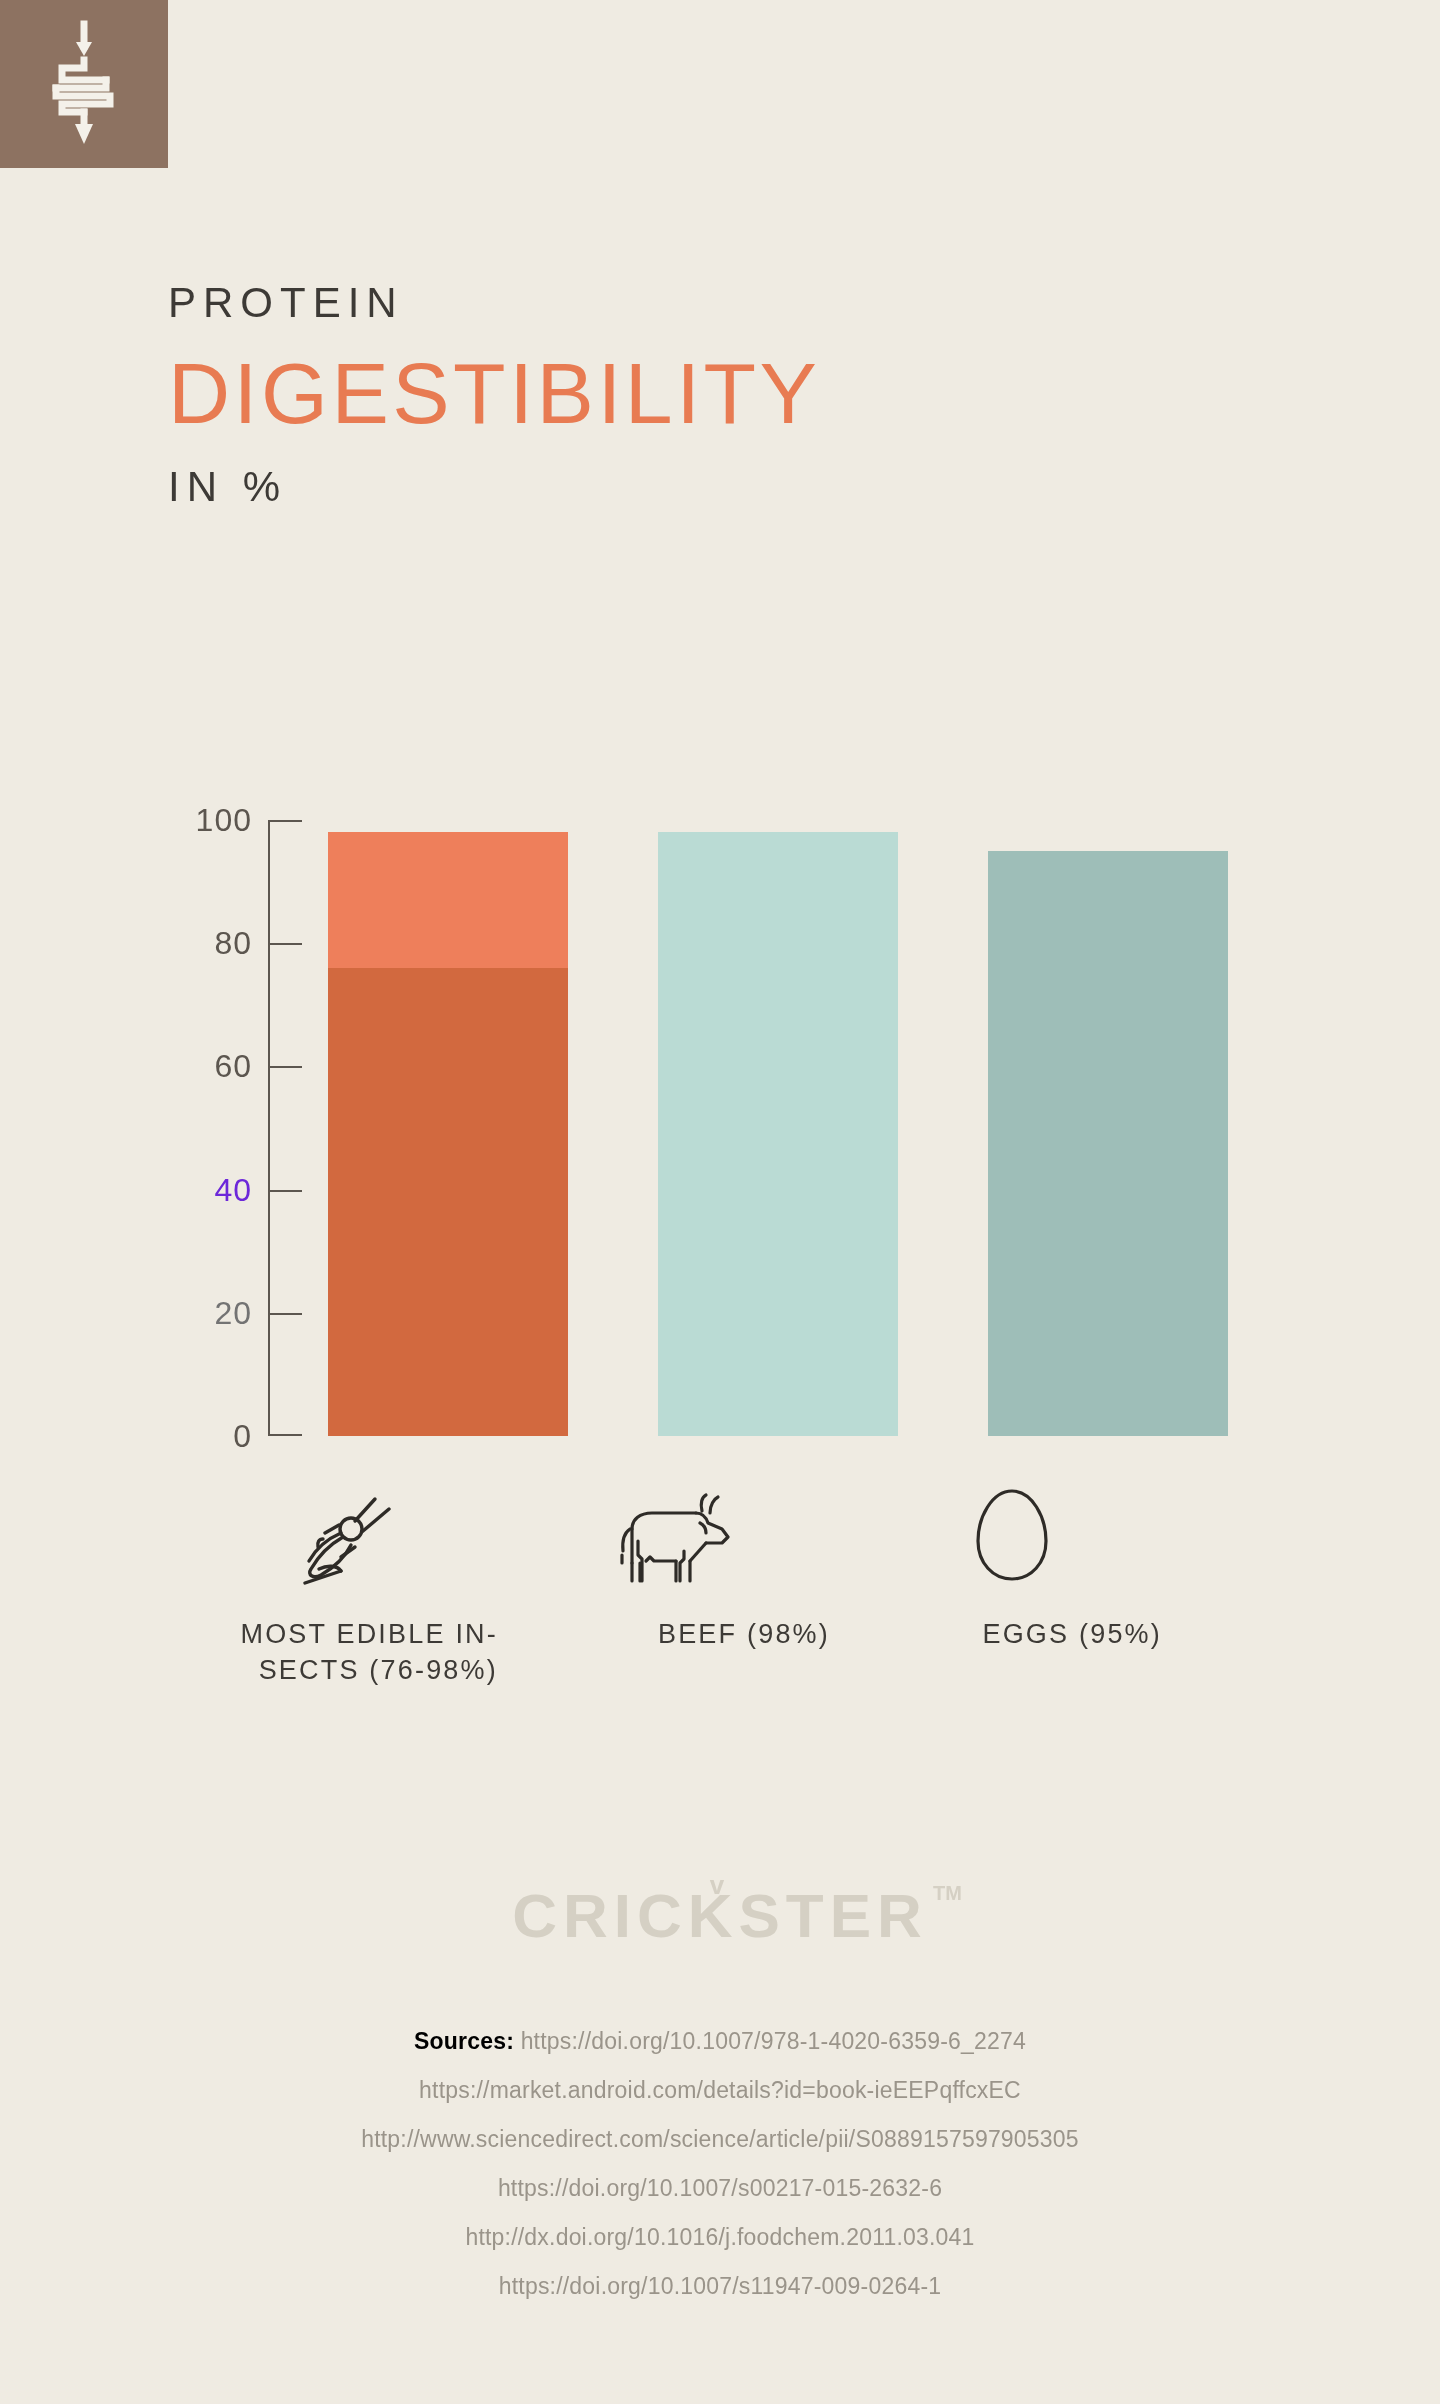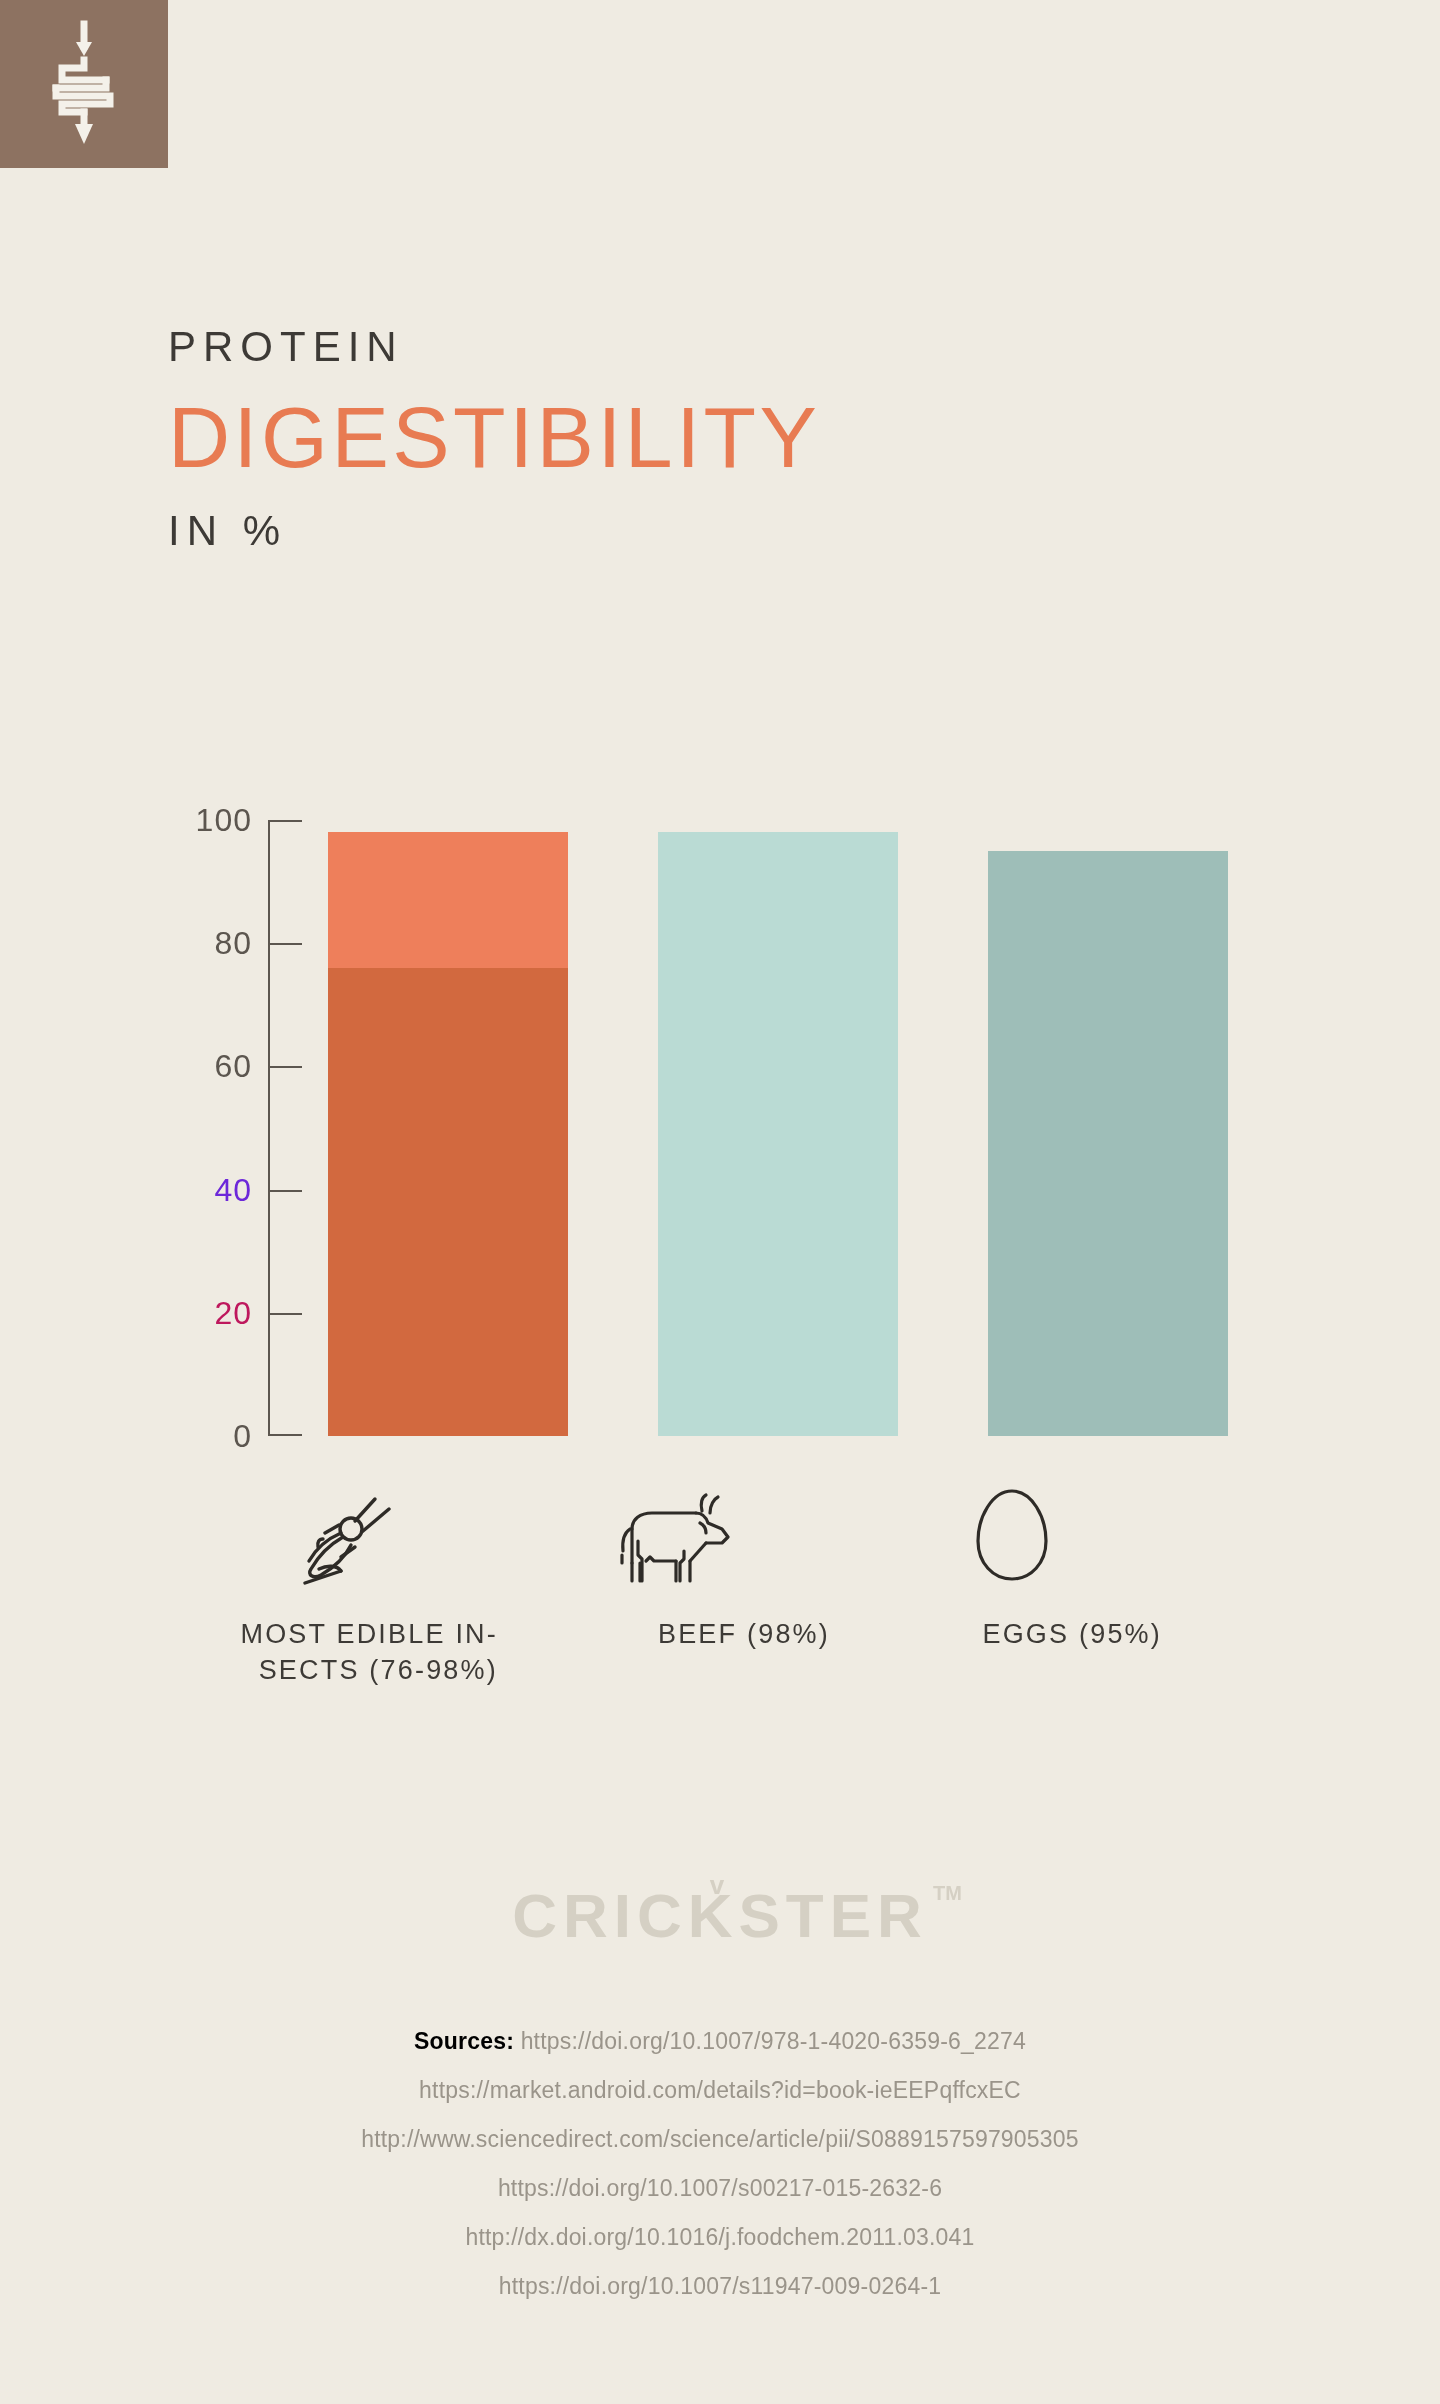--- a/index.html
+++ b/index.html
@@ -14,21 +14,21 @@
   
   #logo-badge {
     position:absolute; left:0; top:0;
     width:168px; height:168px;
     background:#8D7261;
     display:flex; align-items:center; justify-content:center;
   }
   #logo-badge svg { display:block; }
 
   
-  #heading-block { position:absolute; left:168px; top:282px;margin-top:44px; }
+  #heading-block { position:absolute; left:168px; top:282px; }
   #kicker {
     font-size:42px; letter-spacing:7px; color:#3D3A36;
     font-weight:400; line-height:1;
   }
   #main-title {
     font-size:86px; font-weight:400; letter-spacing:3.5px;
     color:#E87B52; line-height:1; margin-top:26px;
   }
   #subtitle {
     font-size:42px; letter-spacing:7px; color:#3D3A36;
@@ -130,21 +130,21 @@
   <div id="subtitle">IN %</div>
 </div>
 
 <div id="chart-area">
 
   <div id="y-labels">
     <div class="y-label" style="top: 0px; color: rgb(92, 86, 79);">100</div>
     <div class="y-label" style="top: 123.2px; color: rgb(92, 86, 79);">80</div>
     <div class="y-label" style="top: 246.4px; color: rgb(92, 86, 79);">60</div>
     <div class="y-label" style="top: 369.6px; color: #6d28d9;">40</div>
-    <div class="y-label" style="top: 492.8px; color: #be185d;">20</div>
+    <div class="y-label" style="top: 492.8px; color: #737373;">20</div>
     <div class="y-label" style="top: 616px; color: rgb(92, 86, 79);">0</div>
   </div>
 
   <div id="plot">
     <div id="y-axis-line" style="background: rgb(92, 86, 79);"></div>
 
     <div class="y-tick" style="top: 0px; background: rgb(92, 86, 79);"></div>
     <div class="y-tick" style="top: 123.2px; background: rgb(92, 86, 79);"></div>
     <div class="y-tick" style="top: 246.4px; background: rgb(92, 86, 79);"></div>
     <div class="y-tick" style="top: 369.6px; background: rgb(92, 86, 79);"></div>

